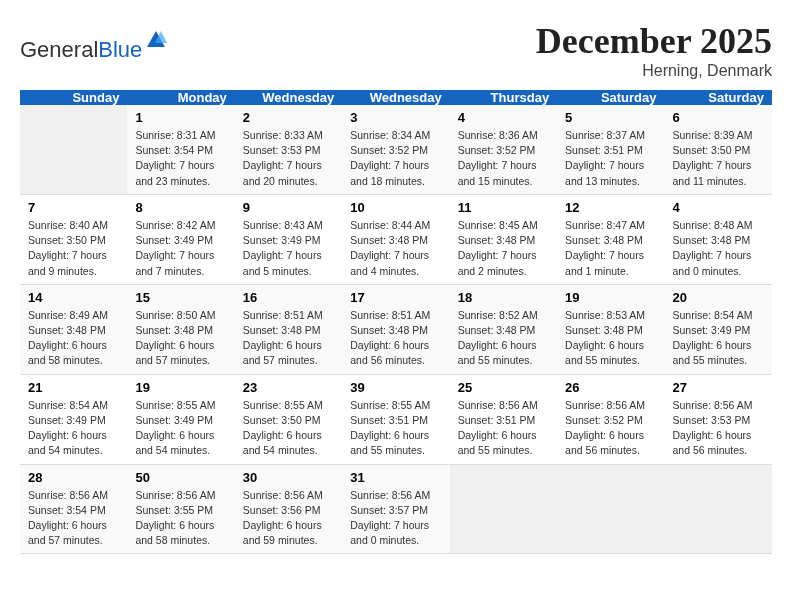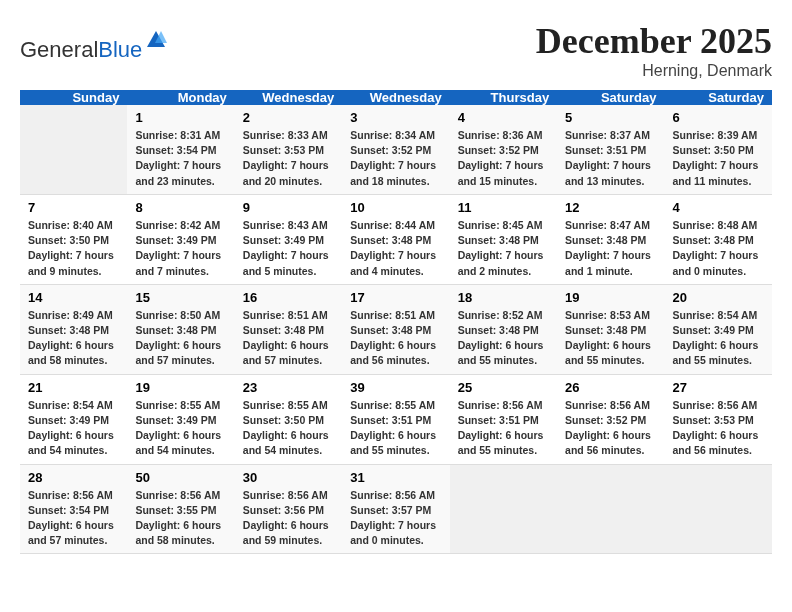--- a/index.html
+++ b/index.html
@@ -68,21 +68,20 @@
     .day-num {
       font-weight: bold;
       font-size: 13px;
       display: block;
       margin-bottom: 3px;
     }
     .day-info {
       color: #333;
       font-size: 10.5px;
       line-height: 1.45;
-      font-weight: bold;
     }
     .empty-cell { background: #f0f0f0; }
     .logo-wrap {
       display: flex;
       align-items: center;
     }
   </style>
 </head>
 <body>
 

